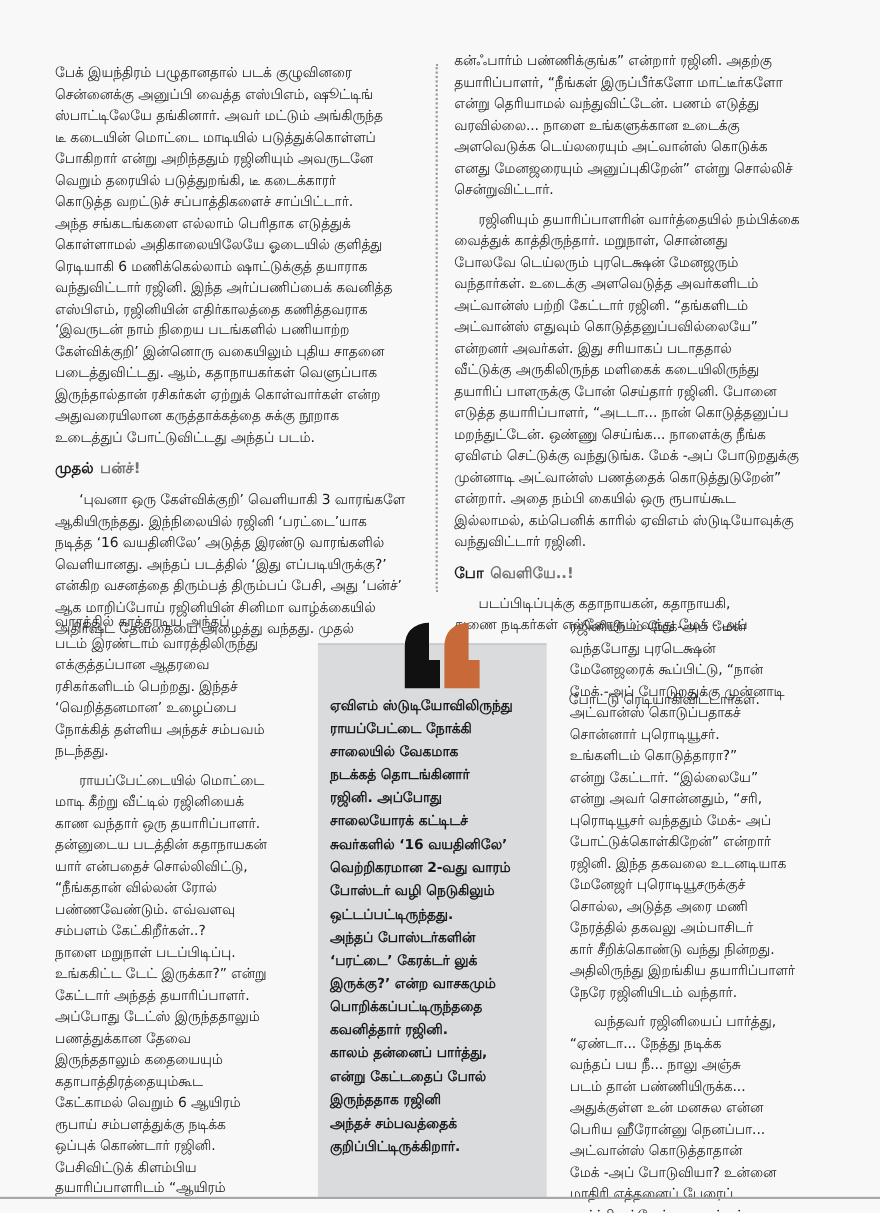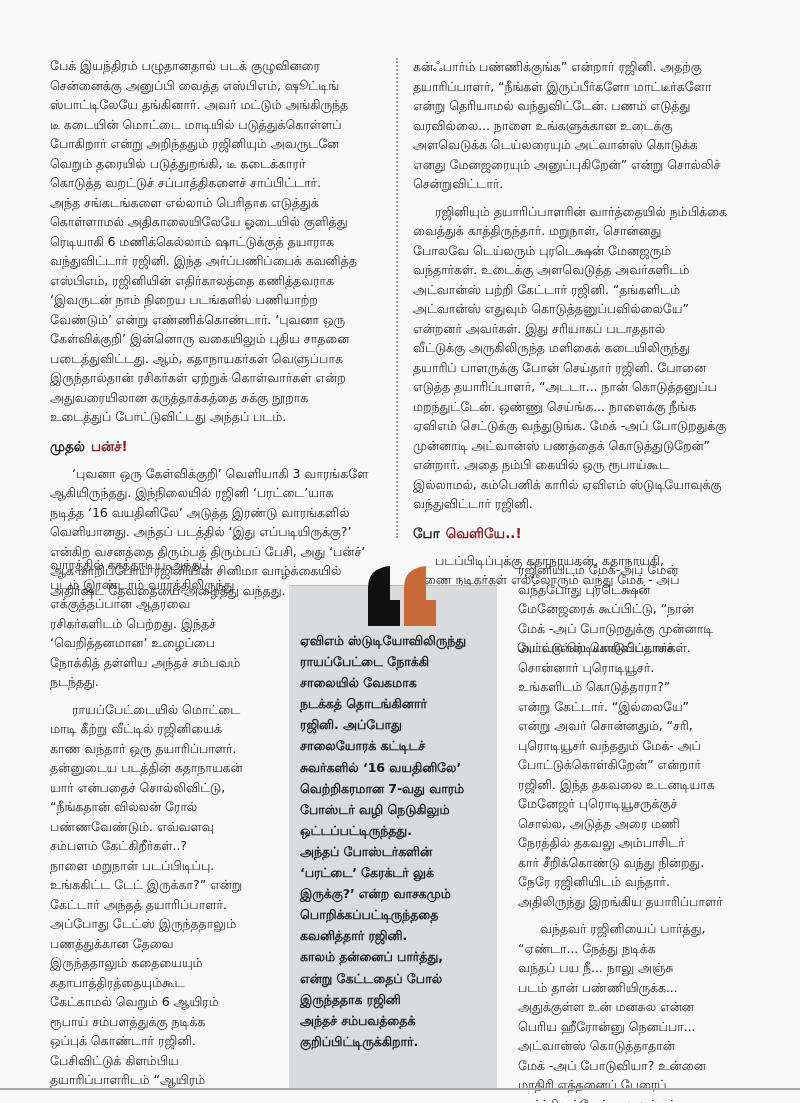--- a/index.html
+++ b/index.html
@@ -11,40 +11,40 @@
     position: relative;
   }
   .page { position: absolute; left: 0; top: 0; width: 800px; height: 1103px; }
   .col-left {
     position: absolute; left: 50px; top: 56px; width: 340px;
   }
   .col-left-narrow {
     position: absolute; left: 50px; top: 555px; width: 230px;
   }
   .col-right {
-    position: absolute; left: 413px; top: 57px; width: 350px;
+    position: absolute; left: 413px; top: 45px; width: 350px;
   }
   .col-right-narrow {
     position: absolute; left: 518px; top: 560px; width: 240px;
   }
   .divider {
     position: absolute; left: 396px; top: 58px; height: 480px;
     border-left: 2px dotted #9a9a9a;
   }
   .line {
     font-size: 12.6px; line-height: 19.5px; white-space: nowrap;
     letter-spacing: -0.1px;
   }
   .indent { padding-left: 22px; }
   .para-gap { margin-top: 8px; }
   .subhead {
     font-size: 13.5px; font-weight: bold; line-height: 20px;
     margin: 9px 0 8px 0;
   }
-  .subhead .red { color: #7f1d1d; margin-left: 6px; }
+  .subhead .red { color: #737373; margin-left: 6px; }
   .rpad-1 { padding-left: 22px; }
   .rpad-2 { padding-left: 0; }
   .rpad-3 { padding-left: 104px; margin-top: 48px; }
   .quote-box {
     position: absolute; left: 289px; top: 585px; width: 208px; height: 502px;
     background: #d9dbdd;
     border-top: 1px solid #b9b9b9;
   }
   .quote-marks {
     position: absolute; left: 360px; top: 566px; width: 120px; height: 60px;
@@ -73,21 +73,20 @@
       <div class="line">டீ கடையின் மொட்டை மாடியில் படுத்துக்கொள்ளப்</div>
       <div class="line">போகிறார் என்று அறிந்ததும் ரஜினியும் அவருடனே</div>
       <div class="line">வெறும் தரையில் படுத்துறங்கி, டீ கடைக்காரர்</div>
       <div class="line">கொடுத்த வறட்டுச் சப்பாத்திகளைச் சாப்பிட்டார்.</div>
       <div class="line">அந்த சங்கடங்களை எல்லாம் பெரிதாக எடுத்துக்</div>
       <div class="line">கொள்ளாமல் அதிகாலையிலேயே ஓடையில் குளித்து</div>
       <div class="line">ரெடியாகி 6 மணிக்கெல்லாம் ஷாட்டுக்குத் தயாராக</div>
       <div class="line">வந்துவிட்டார் ரஜினி. இந்த அர்ப்பணிப்பைக் கவனித்த</div>
       <div class="line">எஸ்பிஎம், ரஜினியின் எதிர்காலத்தை கணித்தவராக</div>
       <div class="line">‘இவருடன் நாம் நிறைய படங்களில் பணியாற்ற</div>
-      <div class="line">வேண்டும்’ என்று எண்ணிக்கொண்டார். ‘புவனா ஒரு</div>
       <div class="line">கேள்விக்குறி’ இன்னொரு வகையிலும் புதிய சாதனை</div>
       <div class="line">படைத்துவிட்டது. ஆம், கதாநாயகர்கள் வெளுப்பாக</div>
       <div class="line">இருந்தால்தான் ரசிகர்கள் ஏற்றுக் கொள்வார்கள் என்ற</div>
       <div class="line">அதுவரையிலான கருத்தாக்கத்தை சுக்கு நூறாக</div>
       <div class="line">உடைத்துப் போட்டுவிட்டது அந்தப் படம்.</div>
     </div>
 
     <div class="subhead">
       <span>முதல்</span><span class="red">பன்ச்!</span>
     </div>
@@ -191,22 +190,22 @@
       <div class="line">உங்களிடம் கொடுத்தாரா?”</div>
       <div class="line">என்று கேட்டார். “இல்லையே”</div>
       <div class="line">என்று அவர் சொன்னதும், “சரி,</div>
       <div class="line">புரொடியூசர் வந்ததும் மேக்- அப்</div>
       <div class="line">போட்டுக்கொள்கிறேன்” என்றார்</div>
       <div class="line">ரஜினி. இந்த தகவலை உடனடியாக</div>
       <div class="line">மேனேஜர் புரொடியூசருக்குச்</div>
       <div class="line">சொல்ல, அடுத்த அரை மணி</div>
       <div class="line">நேரத்தில் தகவலு அம்பாசிடர்</div>
       <div class="line">கார் சீறிக்கொண்டு வந்து நின்றது.</div>
+      <div class="line">அதிலிருந்து இறங்கிய  தயாரிப்பாளர்</div>
       <div class="line">நேரே ரஜினியிடம் வந்தார்.</div>
-      <div class="line">அதிலிருந்து இறங்கிய  தயாரிப்பாளர்</div>
     </div>
     <div class="para-gap">
       <div class="line indent">வந்தவர் ரஜினியைப் பார்த்து,</div>
       <div class="line">“ஏண்டா... நேத்து நடிக்க</div>
       <div class="line">வந்தப் பய நீ... நாலு அஞ்சு</div>
       <div class="line">படம் தான் பண்ணியிருக்க...</div>
       <div class="line">அதுக்குள்ள உன் மனசுல என்ன</div>
       <div class="line">பெரிய ஹீரோன்னு நெனப்பா...</div>
       <div class="line">அட்வான்ஸ் கொடுத்தாதான்</div>
       <div class="line">மேக் -அப் போடுவியா? உன்னை</div>
@@ -222,21 +221,21 @@
     <path d="M44 60 L44 22 Q44 2 66 0 L66 34 L76 34 L76 60 Z" fill="#c8693a"></path>
   </svg>
   <div class="quote-text">
     <div class="line">ஏவிஎம் ஸ்டுடியோவிலிருந்து</div>
     <div class="line">ராயப்பேட்டை நோக்கி</div>
     <div class="line">சாலையில் வேகமாக</div>
     <div class="line">நடக்கத் தொடங்கினார்</div>
     <div class="line">ரஜினி. அப்போது</div>
     <div class="line">சாலையோரக் கட்டிடச்</div>
     <div class="line">சுவர்களில் ‘16 வயதினிலே’</div>
-    <div class="line">வெற்றிகரமான 7-வது வாரம்</div>
+    <div class="line">வெற்றிகரமான 2-வது வாரம்</div>
     <div class="line">போஸ்டர் வழி நெடுகிலும்</div>
     <div class="line">ஒட்டப்பட்டிருந்தது.</div>
     <div class="line">அந்தப் போஸ்டர்களின்</div>
     <div class="line">‘பரட்டை’ கேரக்டர் லுக்</div>
     <div class="line">இருக்கு?’ என்ற வாசகமும்</div>
     <div class="line">பொறிக்கப்பட்டிருந்ததை</div>
     <div class="line">கவனித்தார் ரஜினி.</div>
     <div class="line">காலம் தன்னைப் பார்த்து,</div>
     <div class="line">என்று கேட்டதைப் போல்</div>
     <div class="line">இருந்ததாக ரஜினி</div>

